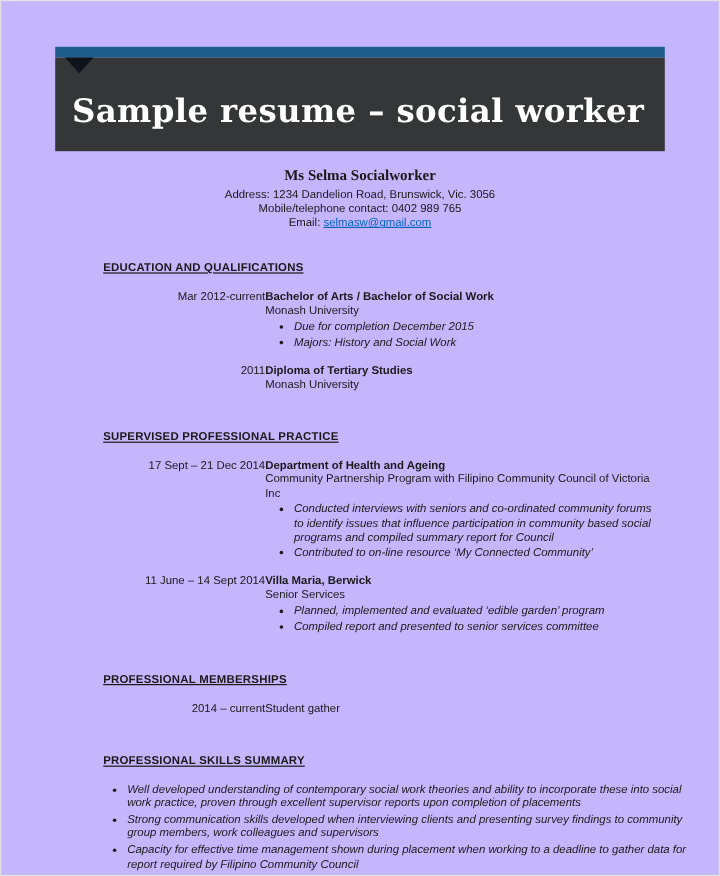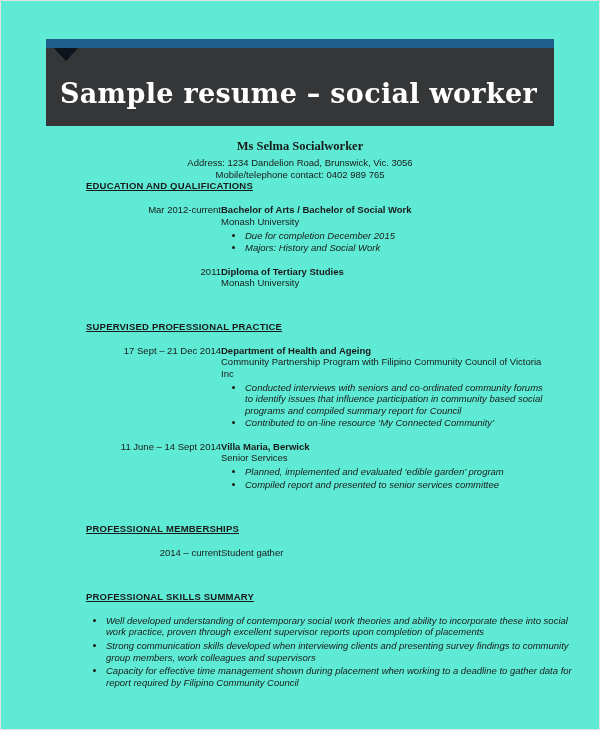--- a/index.html
+++ b/index.html
@@ -1,18 +1,18 @@
 <!DOCTYPE html>
 <html style="--accent: #1f5d8c; --header_bg: #343637; --fold: #0d141b; --link: #0563c1;"><head>
 <meta charset="utf-8">
 <style>
   html, body { margin:0; padding:0; background:#ffffff; }
   .canvas {
     width:600px; height:730px; box-sizing:border-box;
-    border:1px solid #e2e2e2; background:#5eead4;
+    border:1px solid #e2e2e2; background:#c4b5fd;
     font-family:"Liberation Sans", sans-serif; color:#1a1a1a;
     position:relative; overflow:hidden;
   }
   .accent-bar { margin:38px 45px 0 45px; height:9px; background:var(--accent,#1f5d8c); }
   .header {
     margin:0 45px; background:var(--header_bg,#343637);
     position:relative; padding:30px 10px 17px 14px;
   }
   .fold {
     position:absolute; top:0; left:8px; width:0; height:0;
@@ -20,21 +20,21 @@
     border-top:13px solid var(--fold,#0d141b);
   }
   h1 {
     margin:0; font-family:"DejaVu Serif", serif; font-weight:bold;
     font-size:27px; color:#ffffff; letter-spacing:.3px;
   }
   .contact { text-align:center; margin-top:13px; font-size:9.5px; line-height:1.25; }
   .contact .name { font-family:"Liberation Serif", serif; font-size:12.5px; font-weight:bold; margin-bottom:2px; }
   a.email { color:var(--link,#0563c1); text-decoration:underline; cursor:pointer; }
   .page-body { margin:0 45px; padding-left:40px; }
-  section { }
+  section { margin-top:26px; }
   section.gap { margin-top:32px; }
   h2 { font-size:9.5px; font-weight:bold; margin:0 0 13px 0; text-decoration:underline; letter-spacing:.2px; }
   .row { display:flex; margin-bottom:11px; font-size:9.5px; line-height:1.22; }
   .row .date { width:135px; flex:none;text-align:right; }
   .row .content { width:322px; }
   .etitle { font-weight:bold; }
   ul { margin:2px 0 0 0; padding-left:24px;font-style:italic; }
   li { margin:0 0 1px 0; }
   .skills ul { width:478px; padding-left:20px; margin-top:0; font-size:9.5px; line-height:1.22; }
   .skills li { margin-bottom:2px; }
@@ -48,20 +48,24 @@
 
   <div class="header">
     <div class="fold"></div>
     <h1>Sample resume – social worker</h1>
   </div>
 
   <div class="contact">
     <div class="name">Ms Selma Socialworker</div>
     <div>Address: 1234 Dandelion Road, Brunswick, Vic. 3056</div>
     <div>Mobile/telephone contact: 0402 989 765</div>
+    <div>
+      <span>Email:</span>
+      <a class="email" href="#">selmasw@gmail.com</a>
+    </div>
   </div>
 
   <div class="page-body">
 
     <section>
       <h2>EDUCATION AND QUALIFICATIONS</h2>
       <div class="row">
         <div class="date">Mar 2012-current</div>
         <div class="content">
           <div class="etitle">Bachelor of Arts / Bachelor of Social Work</div>

